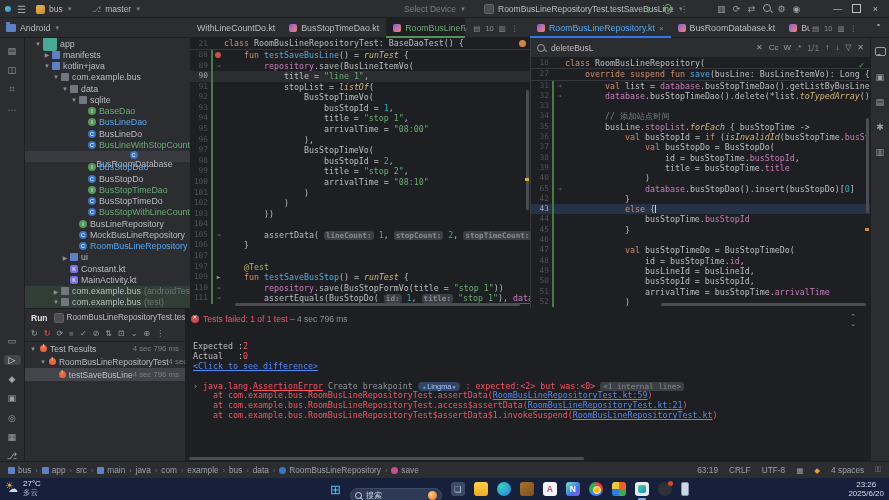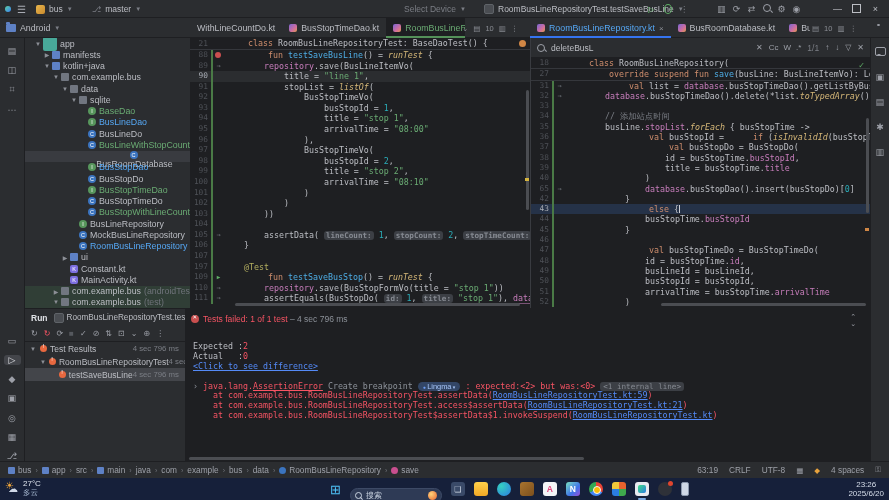--- a/index.html
+++ b/index.html
@@ -68,21 +68,21 @@
   #editorR .cl{height:10.3px;line-height:10.3px;}
   .cl.sticky{background:#1e1f22;border-bottom:1px solid #35373c;height:11px;line-height:11px;}
   .cl.hl-grey{background:#2b2d30;}
   .cl.hl-blue{background:#253248;}
   .ln{width:18px;text-align:right;color:#4e5157;flex:none;padding-right:3px;font-size:7.8px;}
   .hl-grey .ln,.hl-blue .ln{color:#a9adb5;}
   .chg{width:2px;flex:none;} .chg.on{background:#4a7a46;}
   .mk{width:11px;flex:none;color:#6f737a;font-size:7px;text-align:center;line-height:inherit;}
   .failDot{position:relative;} .failDot:after{content:"";position:absolute;left:2px;top:2px;width:6px;height:6px;border-radius:50%;background:#c94f4f;}
   .codeSegs{flex:1;overflow:hidden;}
-  .sg-d{color:#bcbec4;} .sg-k{color:#cf8e6d;margin-left:24px;} .sg-s{color:#6aab73;} .sg-n{color:#2aacb8;}
+  .sg-d{color:#bcbec4;} .sg-k{color:#cf8e6d;} .sg-s{color:#6aab73;} .sg-n{color:#2aacb8;}
   .sg-f{color:#4eade5;} .sg-i{color:#d5b778;font-style:italic;} .sg-p{color:#c77dbb;}
   .sg-c{color:#7a7e85;} .sg-a{color:#b3ae60;} .sg-u{color:#c77dbb;border-bottom:1px solid rgba(199,125,187,.55);}
   .sg-h{background:#3c3f45;color:#868a92;border-radius:3px;padding:0 2px;font-size:7.6px;font-weight:bold;}
   .caret{display:inline-block;width:1px;height:8px;background:#ced0d6;vertical-align:-1px;}
   .searchbar{height:20px;background:#2b2d30;border-bottom:1px solid #1e1f22;box-sizing:border-box;display:flex;align-items:center;gap:6px;padding:0 6px;font-size:8.5px;color:#bcbec4;}
   .sb-toggle{color:#9da0a8;font-size:8px;}
   .sb-ico{color:#9da0a8;font-size:8px;}
   .inspectL{position:absolute;right:4px;top:2px;width:7px;height:7px;border-radius:50%;background:#d08645;}
   .inspectR{position:absolute;right:5px;top:23px;color:#5fad65;font-size:8px;}
   .hthumb{position:absolute;height:3px;background:#4b4d52;border-radius:2px;bottom:2px;}

